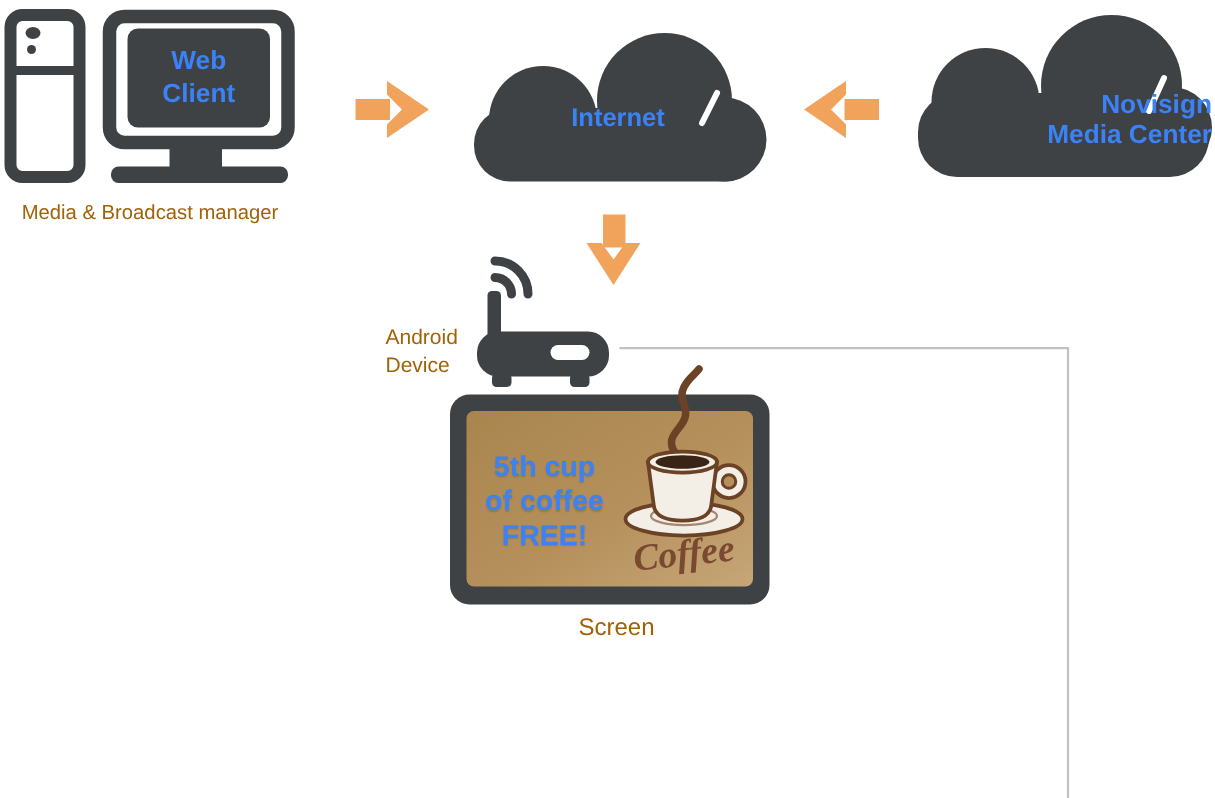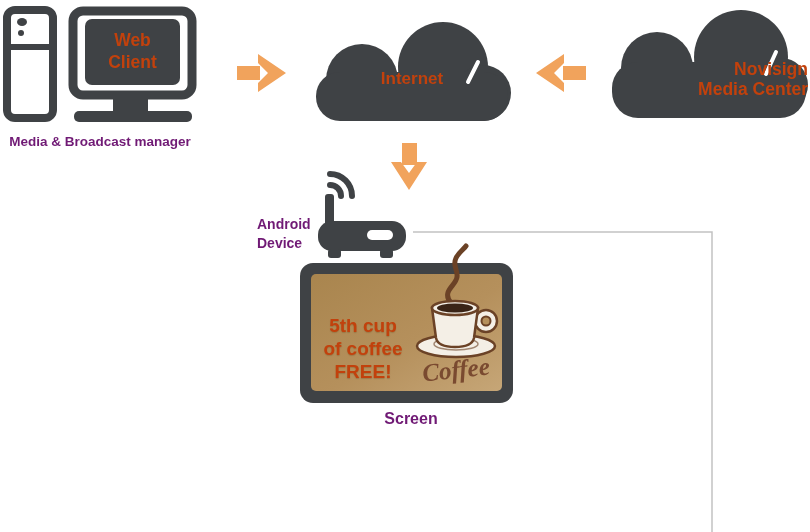--- a/index.html
+++ b/index.html
@@ -2,28 +2,28 @@
 <html><head>
 <meta charset="utf-8">
 <style>
   html,body{margin:0;padding:0;background:#fff;}
   .stage{
     position:relative;width:810px;height:532px;overflow:hidden;background:#ffffff;
     font-family:"Liberation Sans","DejaVu Sans",sans-serif;
   }
   .stage svg{position:absolute;left:0;top:0;}
   .lbl{position:absolute;white-space:pre-line;}
-  .lbl.white{color:#c2410c;font-weight:bold;}
-  .lbl.gray{color:#701a75;font-weight:bold;}
+  .lbl.white{color:#3b82f6;font-weight:bold;}
+  .lbl.gray{color:#a16207;font-weight:normal;}
   .web-client-label{left:85px;top:30px;width:95px;text-align:center;font-size:17.5px;line-height:1.25;}
   .manager-caption{left:0px;top:134px;width:200px;text-align:center;font-size:13.5px;}
   .internet-label{left:316px;top:69px;width:192px;text-align:center;font-size:17px;}
   .mediacenter-label{left:613px;top:59px;width:195px;text-align:right;font-size:17.5px;line-height:1.17;}
   .android-label{left:257px;top:215px;width:90px;text-align:left;font-size:14px;line-height:1.35;}
-  .ad-label{left:313px;top:314px;width:100px;text-align:center;font-size:19px;line-height:1.22;
+  .ad-label{left:313px;top:300px;width:100px;text-align:center;font-size:19px;line-height:1.22;
             text-shadow:0 1px 1px rgba(90,60,20,.25);}
   .coffee-script{
     left:396px;top:356px;width:120px;text-align:center;
     font-family:"Liberation Serif","DejaVu Serif",serif;font-style:italic;font-weight:bold;
     font-size:25px;color:#7a4a30;transform:rotate(-6deg);
   }
   .screen-caption{left:361px;top:410px;width:100px;text-align:center;font-size:16px;}
 </style>
 </head>
 <body>

